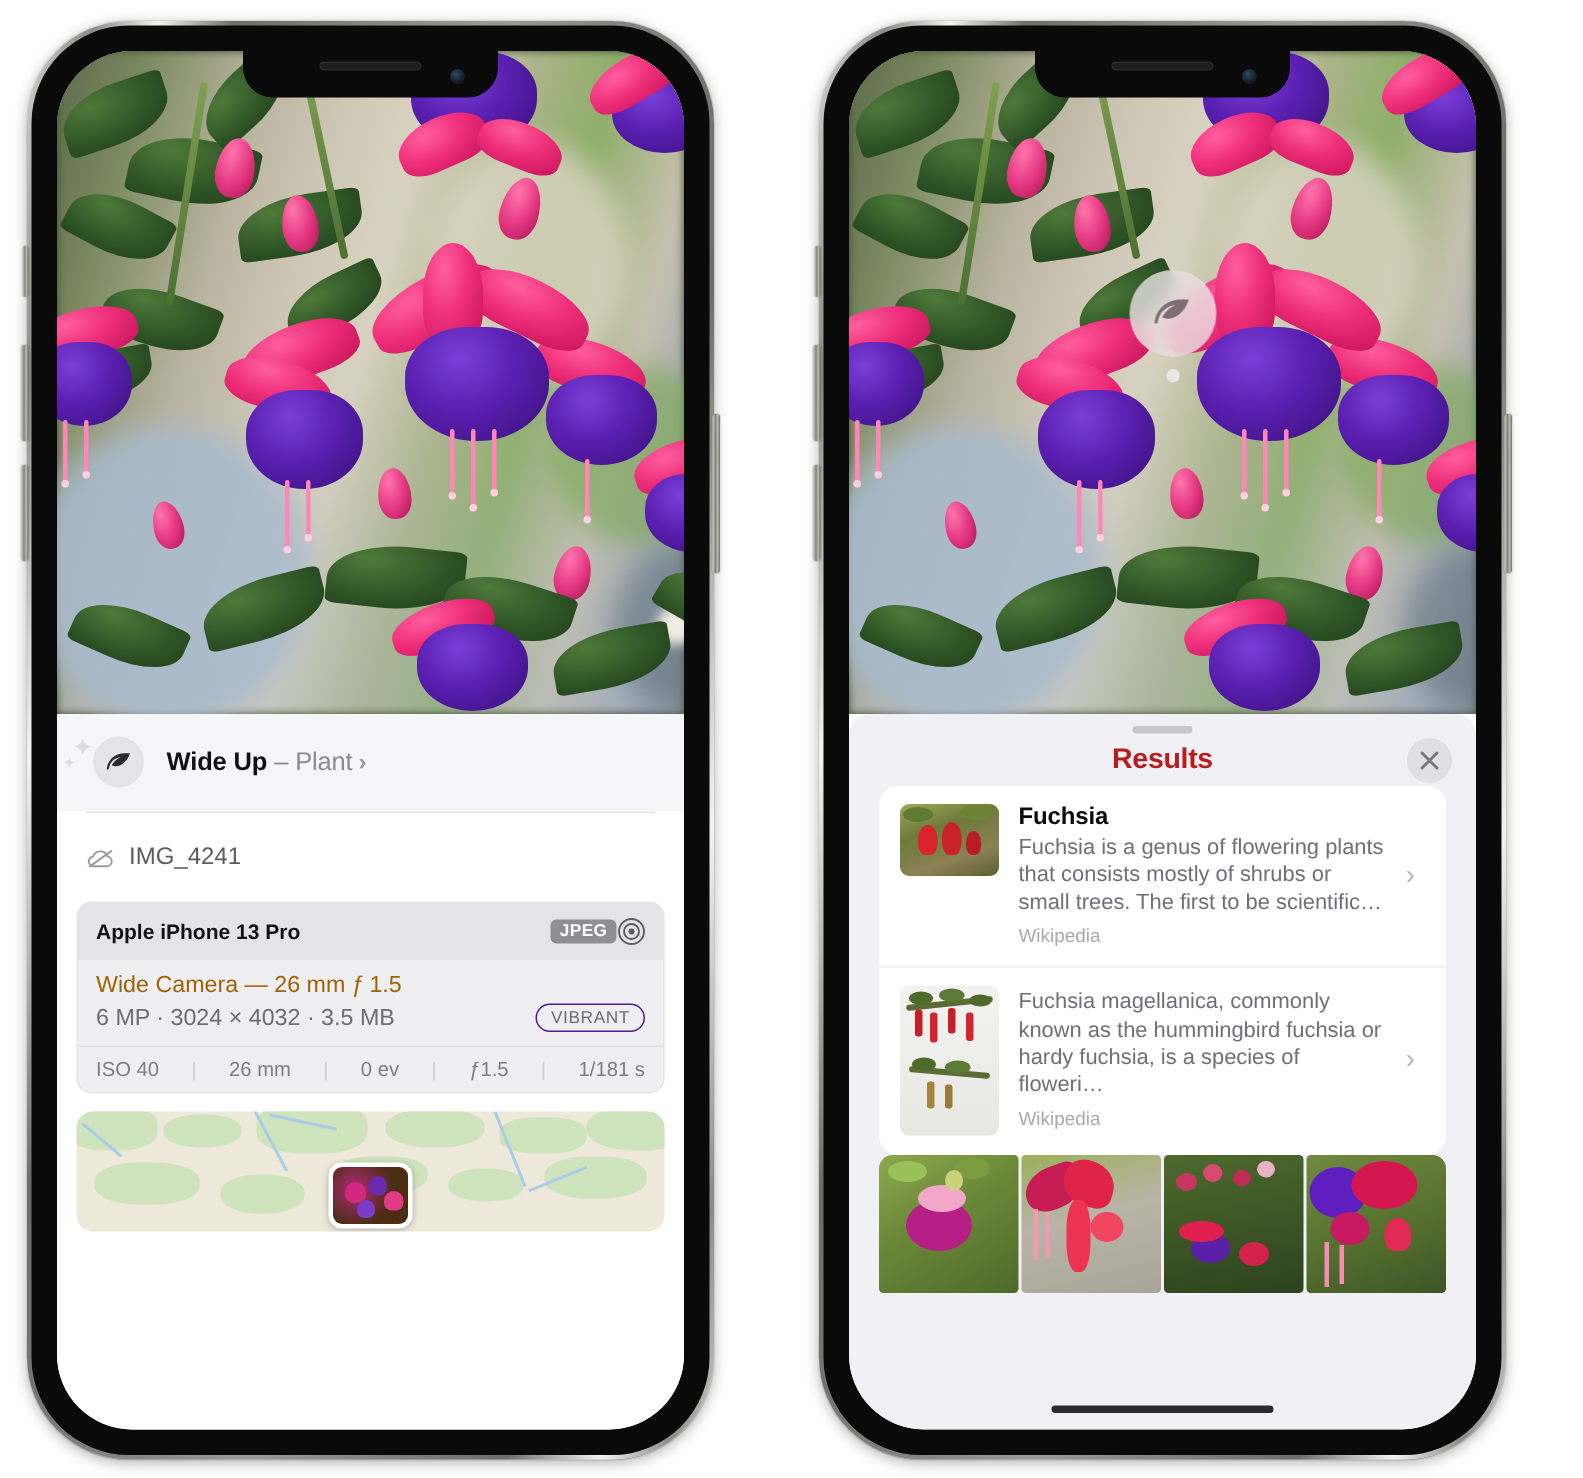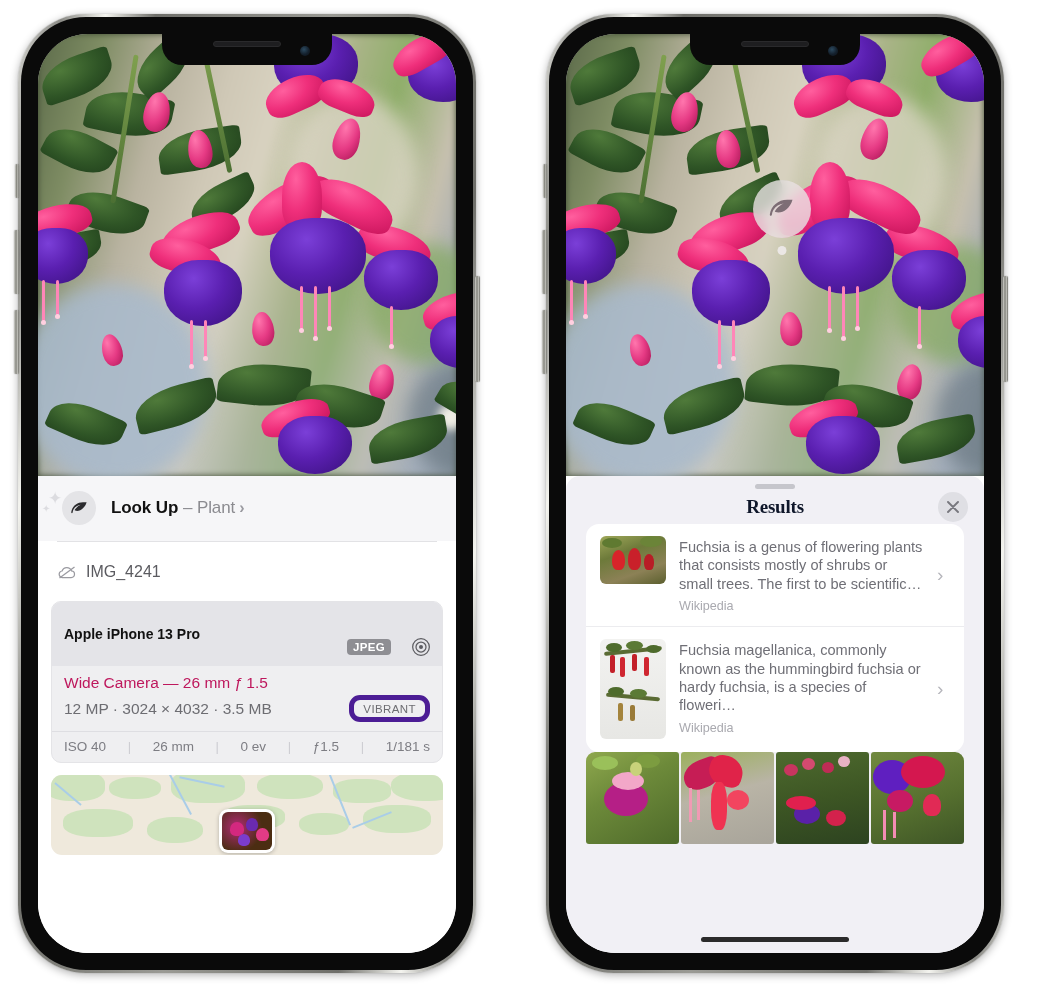--- a/index.html
+++ b/index.html
@@ -162,33 +162,33 @@
     border-radius: 10px; overflow:hidden;
     background: #efeff1;
     border: 1px solid #e4e4e7;
   }
   .exif-head {
     display:flex; align-items:center; justify-content:space-between;
     padding: 9px 11px 9px 12px;
     background: #e4e4e8;
   }
   .exif-head .model { font-size:14px; font-weight:700; color:#111; }
-  .exif-head .right { display:flex; align-items:center; gap:20px;margin-top:26px; }
+  .exif-head .right { display:flex; align-items:center; gap:0; }
   .pill-jpeg {
     font-size: 11.5px; font-weight:700; color:#fff; background:#8e8e93;
     padding: 2px 6px; border-radius: 4px; letter-spacing:.3px;
   }
   .aperture-ico { width:20px; height:20px; }
 
   .exif-body { padding: 8px 12px 9px 12px; }
-  .exif-l1 { font-size: 15.5px; color:#be185d; }
+  .exif-l1 { font-size: 15.5px; color:#a16207; }
   .exif-l2row { display:flex; align-items:center; justify-content:space-between; margin-top:3px; }
   .exif-l2 { font-size: 15.5px; color:#6d6d72; }
   .pill-vibrant {
-    font-size: 11.5px; color:#6d6d72; border:5px solid #4c1d95;
+    font-size: 11.5px; color:#6d6d72; border:1px solid #4c1d95;
     padding: 2.5px 9px; border-radius: 11px; letter-spacing:.4px;
   }
   .exif-foot {
     display:flex; align-items:center; justify-content:space-between;
     padding: 7px 12px 8px 12px;
     border-top: 1px solid #dedee2;
   }
   .exif-foot span { font-size: 13.5px; color:#7d7d83; }
   .exif-foot .sep { color:#cdcdd2; font-size:13px; }
 
@@ -221,21 +221,21 @@
     background:#f1f0f5;
     border-top-left-radius: 14px; border-top-right-radius: 14px;
     z-index: 15;
     overflow: hidden;
   }
   .grabber {
     position:absolute; top:8px; left:50%; transform:translateX(-50%);
     width: 40px; height: 5px; border-radius: 3px; background:#c6c6cc;
   }
   .res-head { position:relative; padding: 20px 0 6px 0; text-align:center; }
-  .res-title { font-size: 19px; font-weight:700; color:#0f172a; letter-spacing:-.2px;font-family:Liberation Serif, serif; }
+  .res-title { font-size: 19px; font-weight:700; color:#b91c1c; letter-spacing:-.2px; }
   .res-close {
     position:absolute; right: 16px; top: 16px;
     width: 30px; height: 30px; border-radius:50%;
     background:#dfdfe4; display:flex; align-items:center; justify-content:center;
   }
   .sec-head {
     display:flex; align-items:baseline; justify-content:space-between;
     padding: 18px 22px 8px 22px;
   }
   .sec-title { font-size: 19px; font-weight:700; color:#0b0b0b; letter-spacing:-.3px; }
@@ -356,21 +356,21 @@
 
           <div class="lookup-row">
             <div class="sparkle s1">✦</div>
             <div class="sparkle s2">✦</div>
             <div class="lookup-circle">
               <svg width="19" height="19" viewBox="0 0 24 24">
                 <path d="M21 4c-2 7-7.5 11-12 11-2 0-3.2-.8-3.2-.8S8 9.5 13.5 7.2C9.8 7.6 6.4 9.6 4.6 12.8c-.7 1.2-1.1 2.6-1.3 4.1-.1.8-.9 1.2-1.4.8-.4-.3-.4-.8-.3-1.3C2.5 9.4 8.7 4 16.4 4H21z" fill="#2b2b2e"></path>
               </svg>
             </div>
             <div class="lookup-text">
-              <span>Look Up</span>
+              <span>Wide Up</span>
               <span class="sub">–</span>
               <span class="sub">Plant</span><span class="chev-sm">›</span>
             </div>
           </div>
 
           <div class="divider"></div>
 
           <div class="meta">
             <div class="meta-file">
               <svg width="20" height="15" viewBox="0 0 24 18">
@@ -389,21 +389,21 @@
                 <svg class="aperture-ico" viewBox="0 0 24 24">
                   <circle cx="12" cy="12" r="10" fill="none" stroke="#5c5c61" stroke-width="1.5"></circle>
                   <circle cx="12" cy="12" r="6" fill="none" stroke="#5c5c61" stroke-width="1.5"></circle>
                   <circle cx="12" cy="12" r="2.4" fill="#5c5c61"></circle>
                 </svg>
               </div>
             </div>
             <div class="exif-body">
               <div class="exif-l1">Wide Camera — 26 mm ƒ 1.5</div>
               <div class="exif-l2row">
-                <div class="exif-l2">12 MP · 3024 × 4032 · 3.5 MB</div>
+                <div class="exif-l2">6 MP · 3024 × 4032 · 3.5 MB</div>
                 <div class="pill-vibrant">VIBRANT</div>
               </div>
             </div>
             <div class="exif-foot">
               <span>ISO 40</span>
               <span class="sep">|</span>
               <span>26 mm</span>
               <span class="sep">|</span>
               <span>0 ev</span>
               <span class="sep">|</span>
@@ -551,20 +551,21 @@
 
             <div class="know-row">
               <div class="thumb t1">
                 <div style="position:absolute;left:12px;top:14px;width:13px;height:20px;border-radius:50% 50% 40% 40%;background:#d8242a;"></div>
                 <div style="position:absolute;left:28px;top:12px;width:13px;height:22px;border-radius:50% 50% 40% 40%;background:#c9202a;"></div>
                 <div style="position:absolute;left:44px;top:18px;width:10px;height:16px;border-radius:50% 50% 40% 40%;background:#b81d26;"></div>
                 <div style="position:absolute;left:2px;top:2px;width:20px;height:10px;border-radius:50%;background:#5f7a31;"></div>
                 <div style="position:absolute;left:40px;top:0px;width:22px;height:11px;border-radius:50%;background:#6b8438;"></div>
               </div>
               <div class="kw-body">
+                <div class="kw-title">Fuchsia</div>
                 <div class="kw-desc">Fuchsia is a genus of flowering plants that consists mostly of shrubs or small trees. The first to be scientific…</div>
                 <div class="kw-src">Wikipedia</div>
               </div>
               <div class="kw-chev">›</div>
             </div>
 
             <div class="know-row">
               <div class="thumb t2">
                 <div style="position:absolute;left:4px;top:10px;width:58px;height:4px;border-radius:2px;background:#5a6b33;transform:rotate(-6deg);"></div>
                 <div style="position:absolute;left:6px;top:4px;width:16px;height:9px;border-radius:50%;background:#4e6b2c;"></div>

